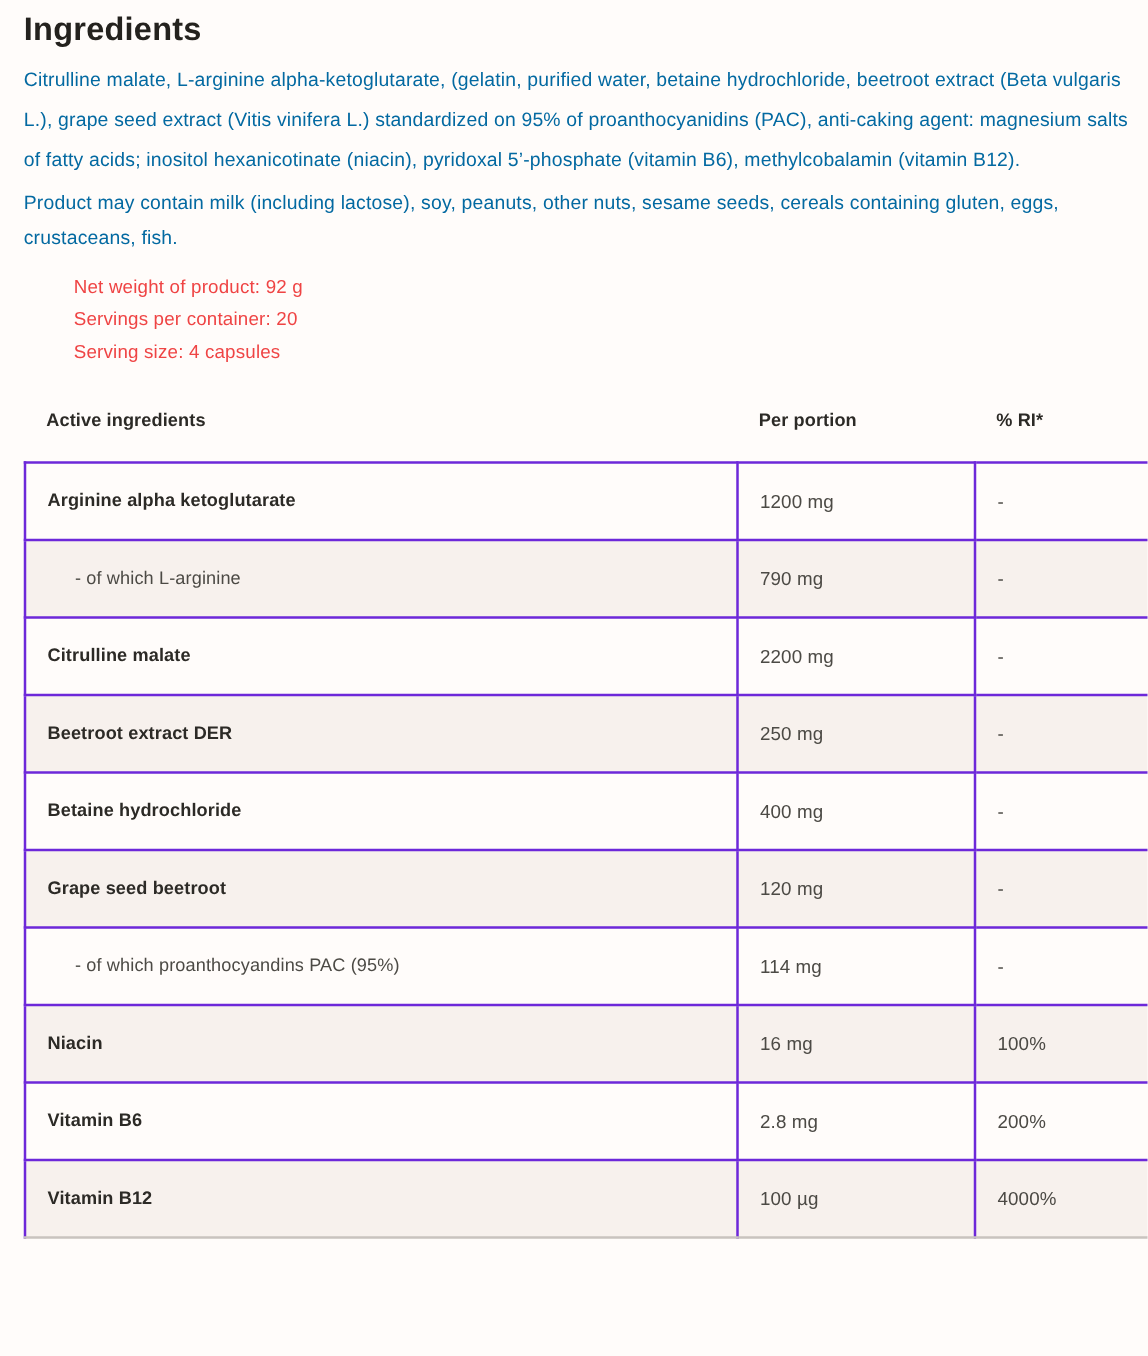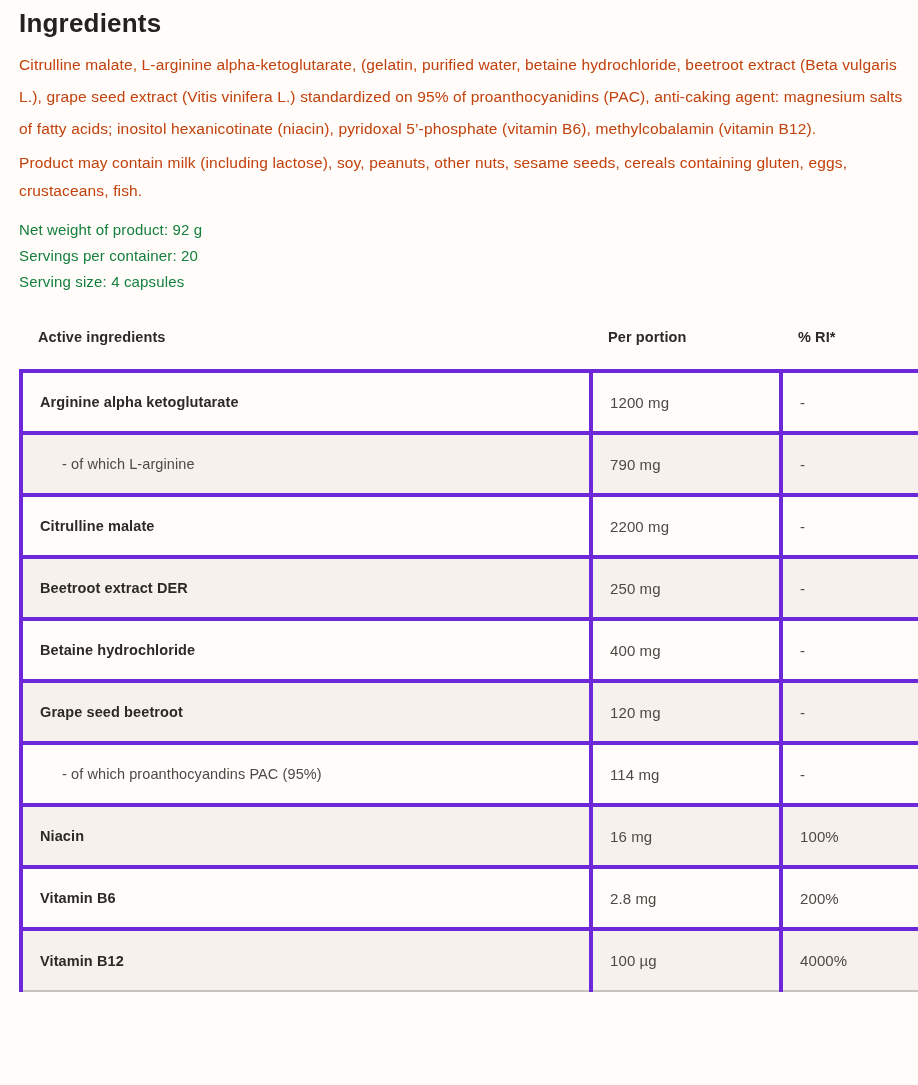--- a/index.html
+++ b/index.html
@@ -22,37 +22,38 @@
     font-size: 26px;
     line-height: 32px;
     font-weight: 700;
     color: #24221e;
     letter-spacing: 0.2px;
   }
   h2.nf-heading { margin-top: 12px; }
   p.body-text {
     margin: 0;
     font-size: 15.5px;
-    color: #c2410c;
+    color: #0369a1;
     letter-spacing: 0.15px;
   }
   p.composition {
     margin-top: 10px;
     line-height: 32px;
   }
   p.allergens {
     margin-top: 4px;
     line-height: 28px;
   }
   .serving-info {
     margin-top: 12px;
     font-size: 15px;
     line-height: 26px;
-    color: #15803d;
+    color: #ef4444;
     letter-spacing: 0.15px;
+    margin-left: 40px;
   }
   table.nutrition {
     margin-top: 26px;
     width: 901px;
     table-layout: fixed;
     border-collapse: collapse;
     font-size: 14.5px;
   }
   thead th {
     text-align: left;
@@ -60,21 +61,21 @@
     color: #2c2a26;
     font-size: 14.5px;
     padding: 8px 0 24px 17px;
     letter-spacing: 0.1px;
   }
   tbody td {
     box-sizing: border-box;
     height: 62px;
     vertical-align: middle;
     padding: 0 8px 0 17px;
-    border: 4px solid #6d28d9;
+    border: 2px solid #6d28d9;
     letter-spacing: 0.1px;
   }
   tbody tr:nth-child(odd)  { background: #fffcfa; }
   tbody tr:nth-child(even) { background: #f7f1ed; }
   tbody tr:last-child td { border-bottom: 2px solid #c9c3bf; }
   td.name {
     font-weight: 700;
     color: #2c2a26;
   }
   td.name.sub {

